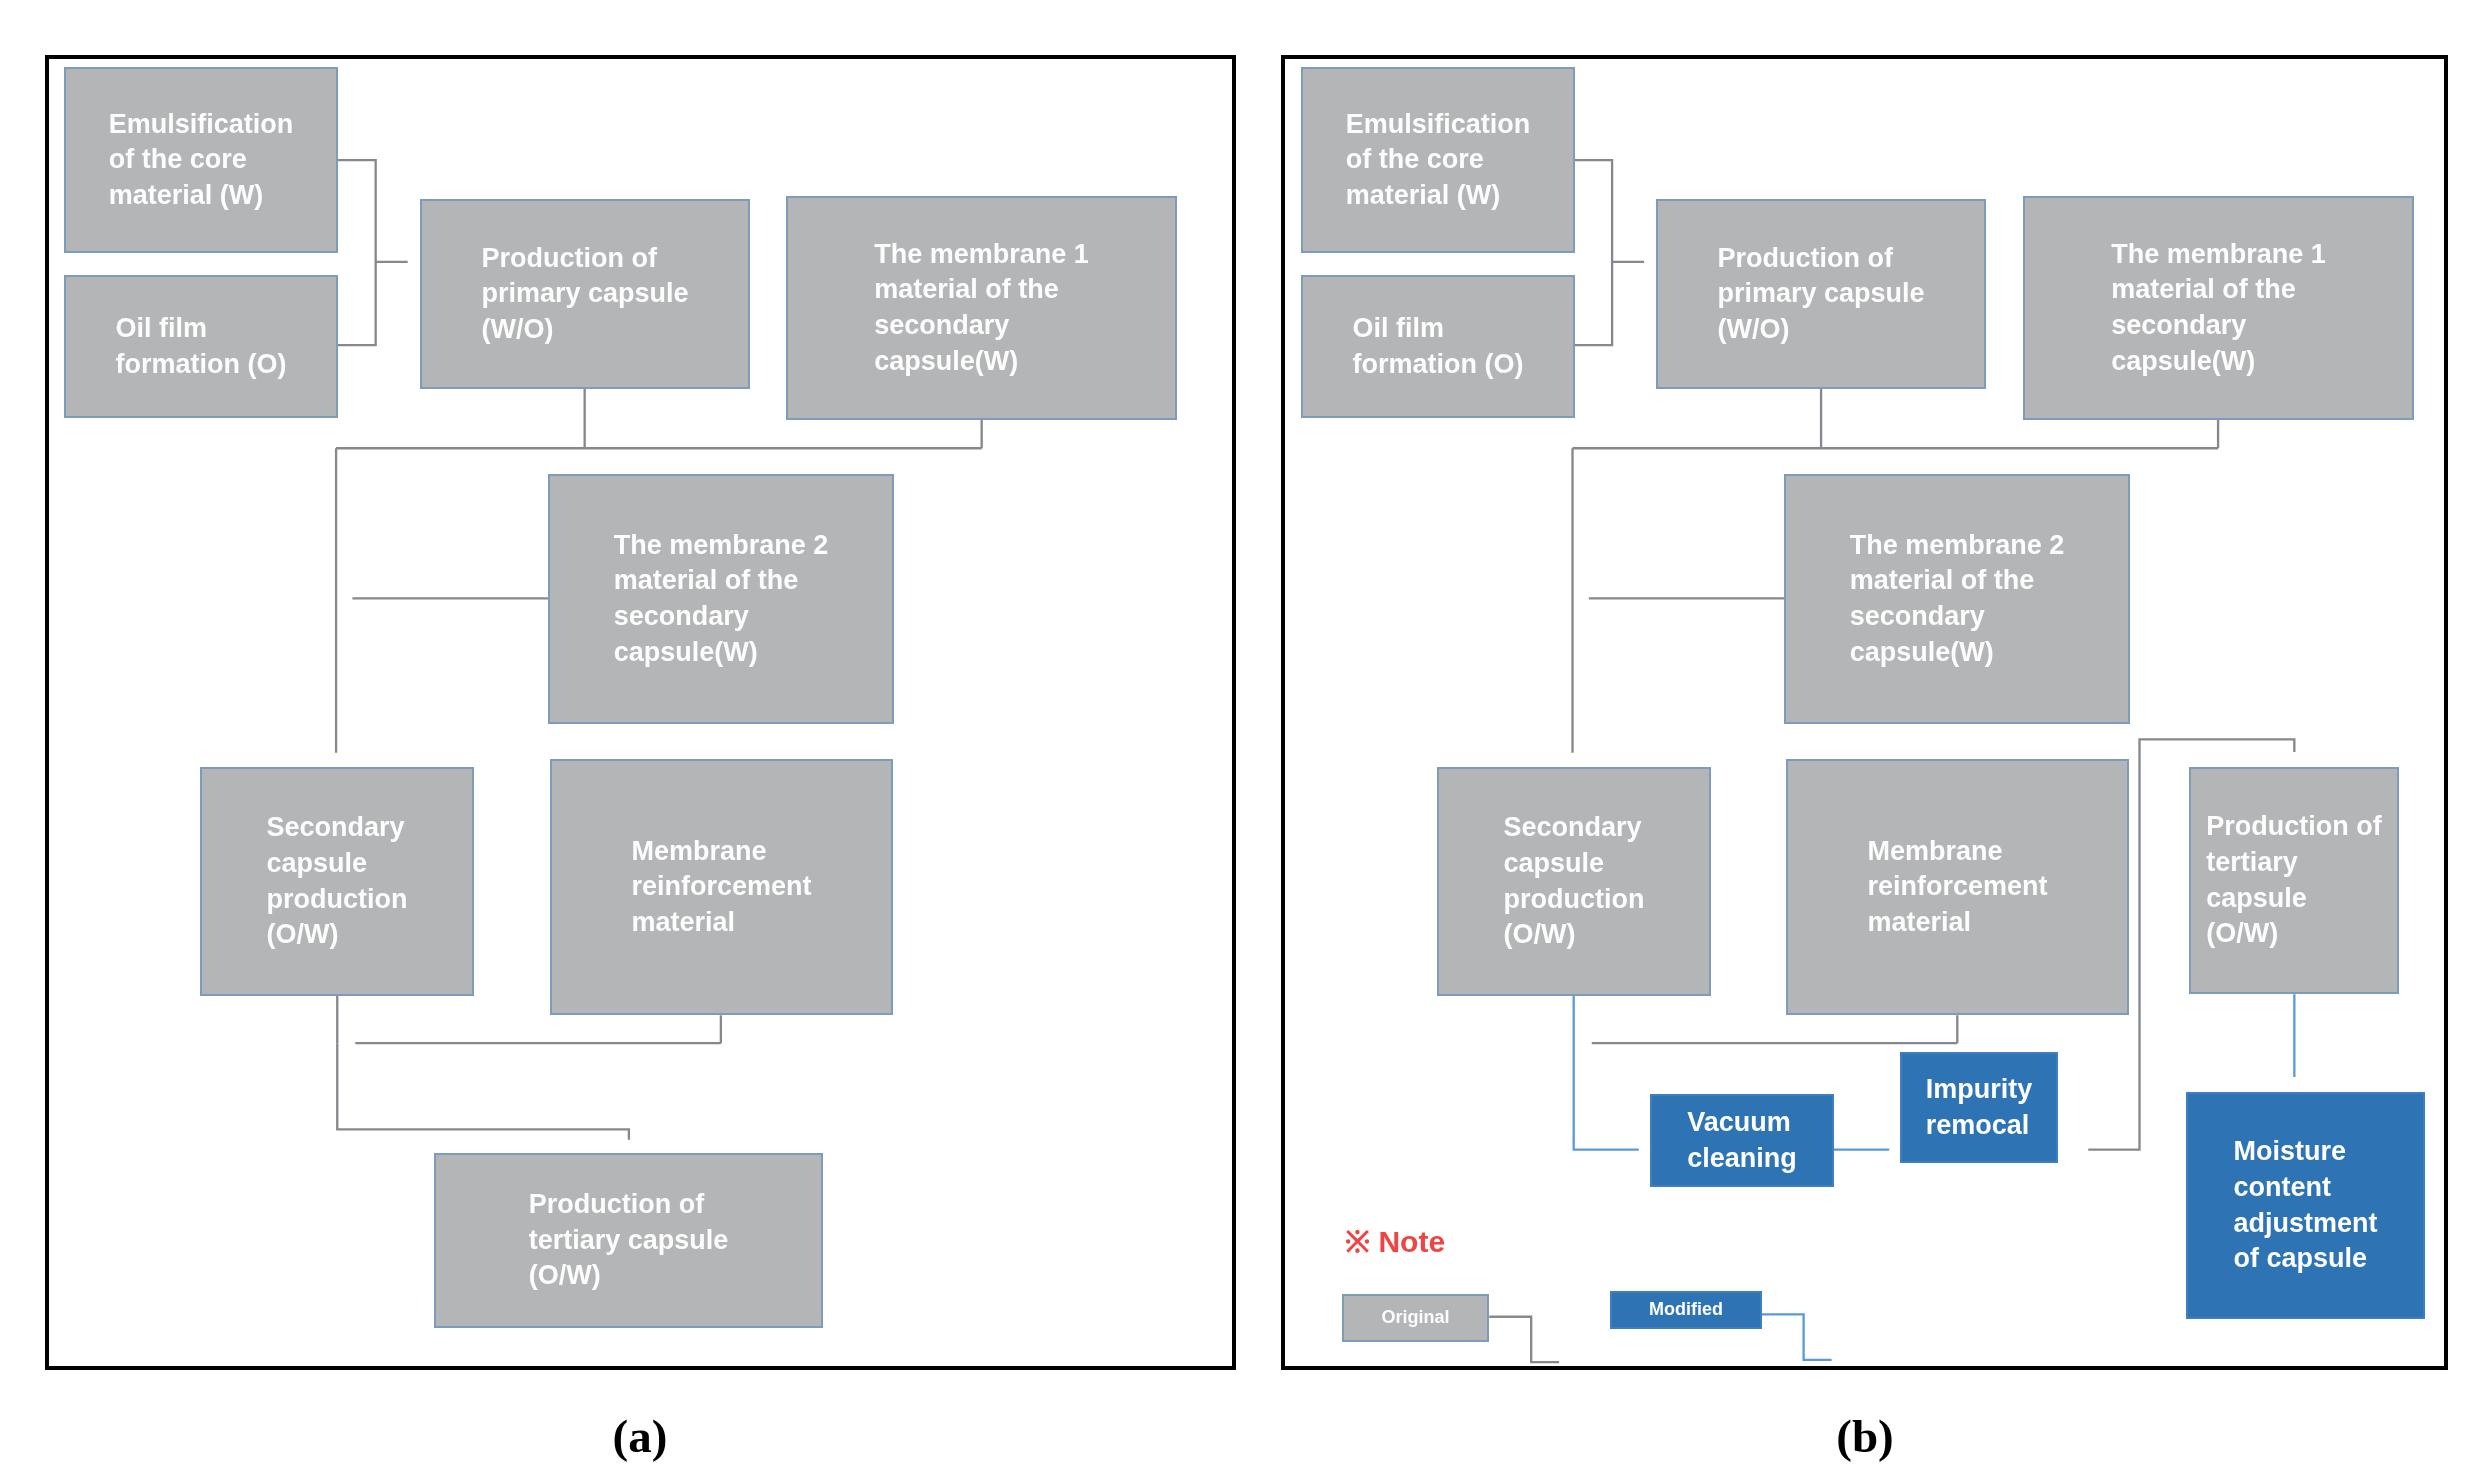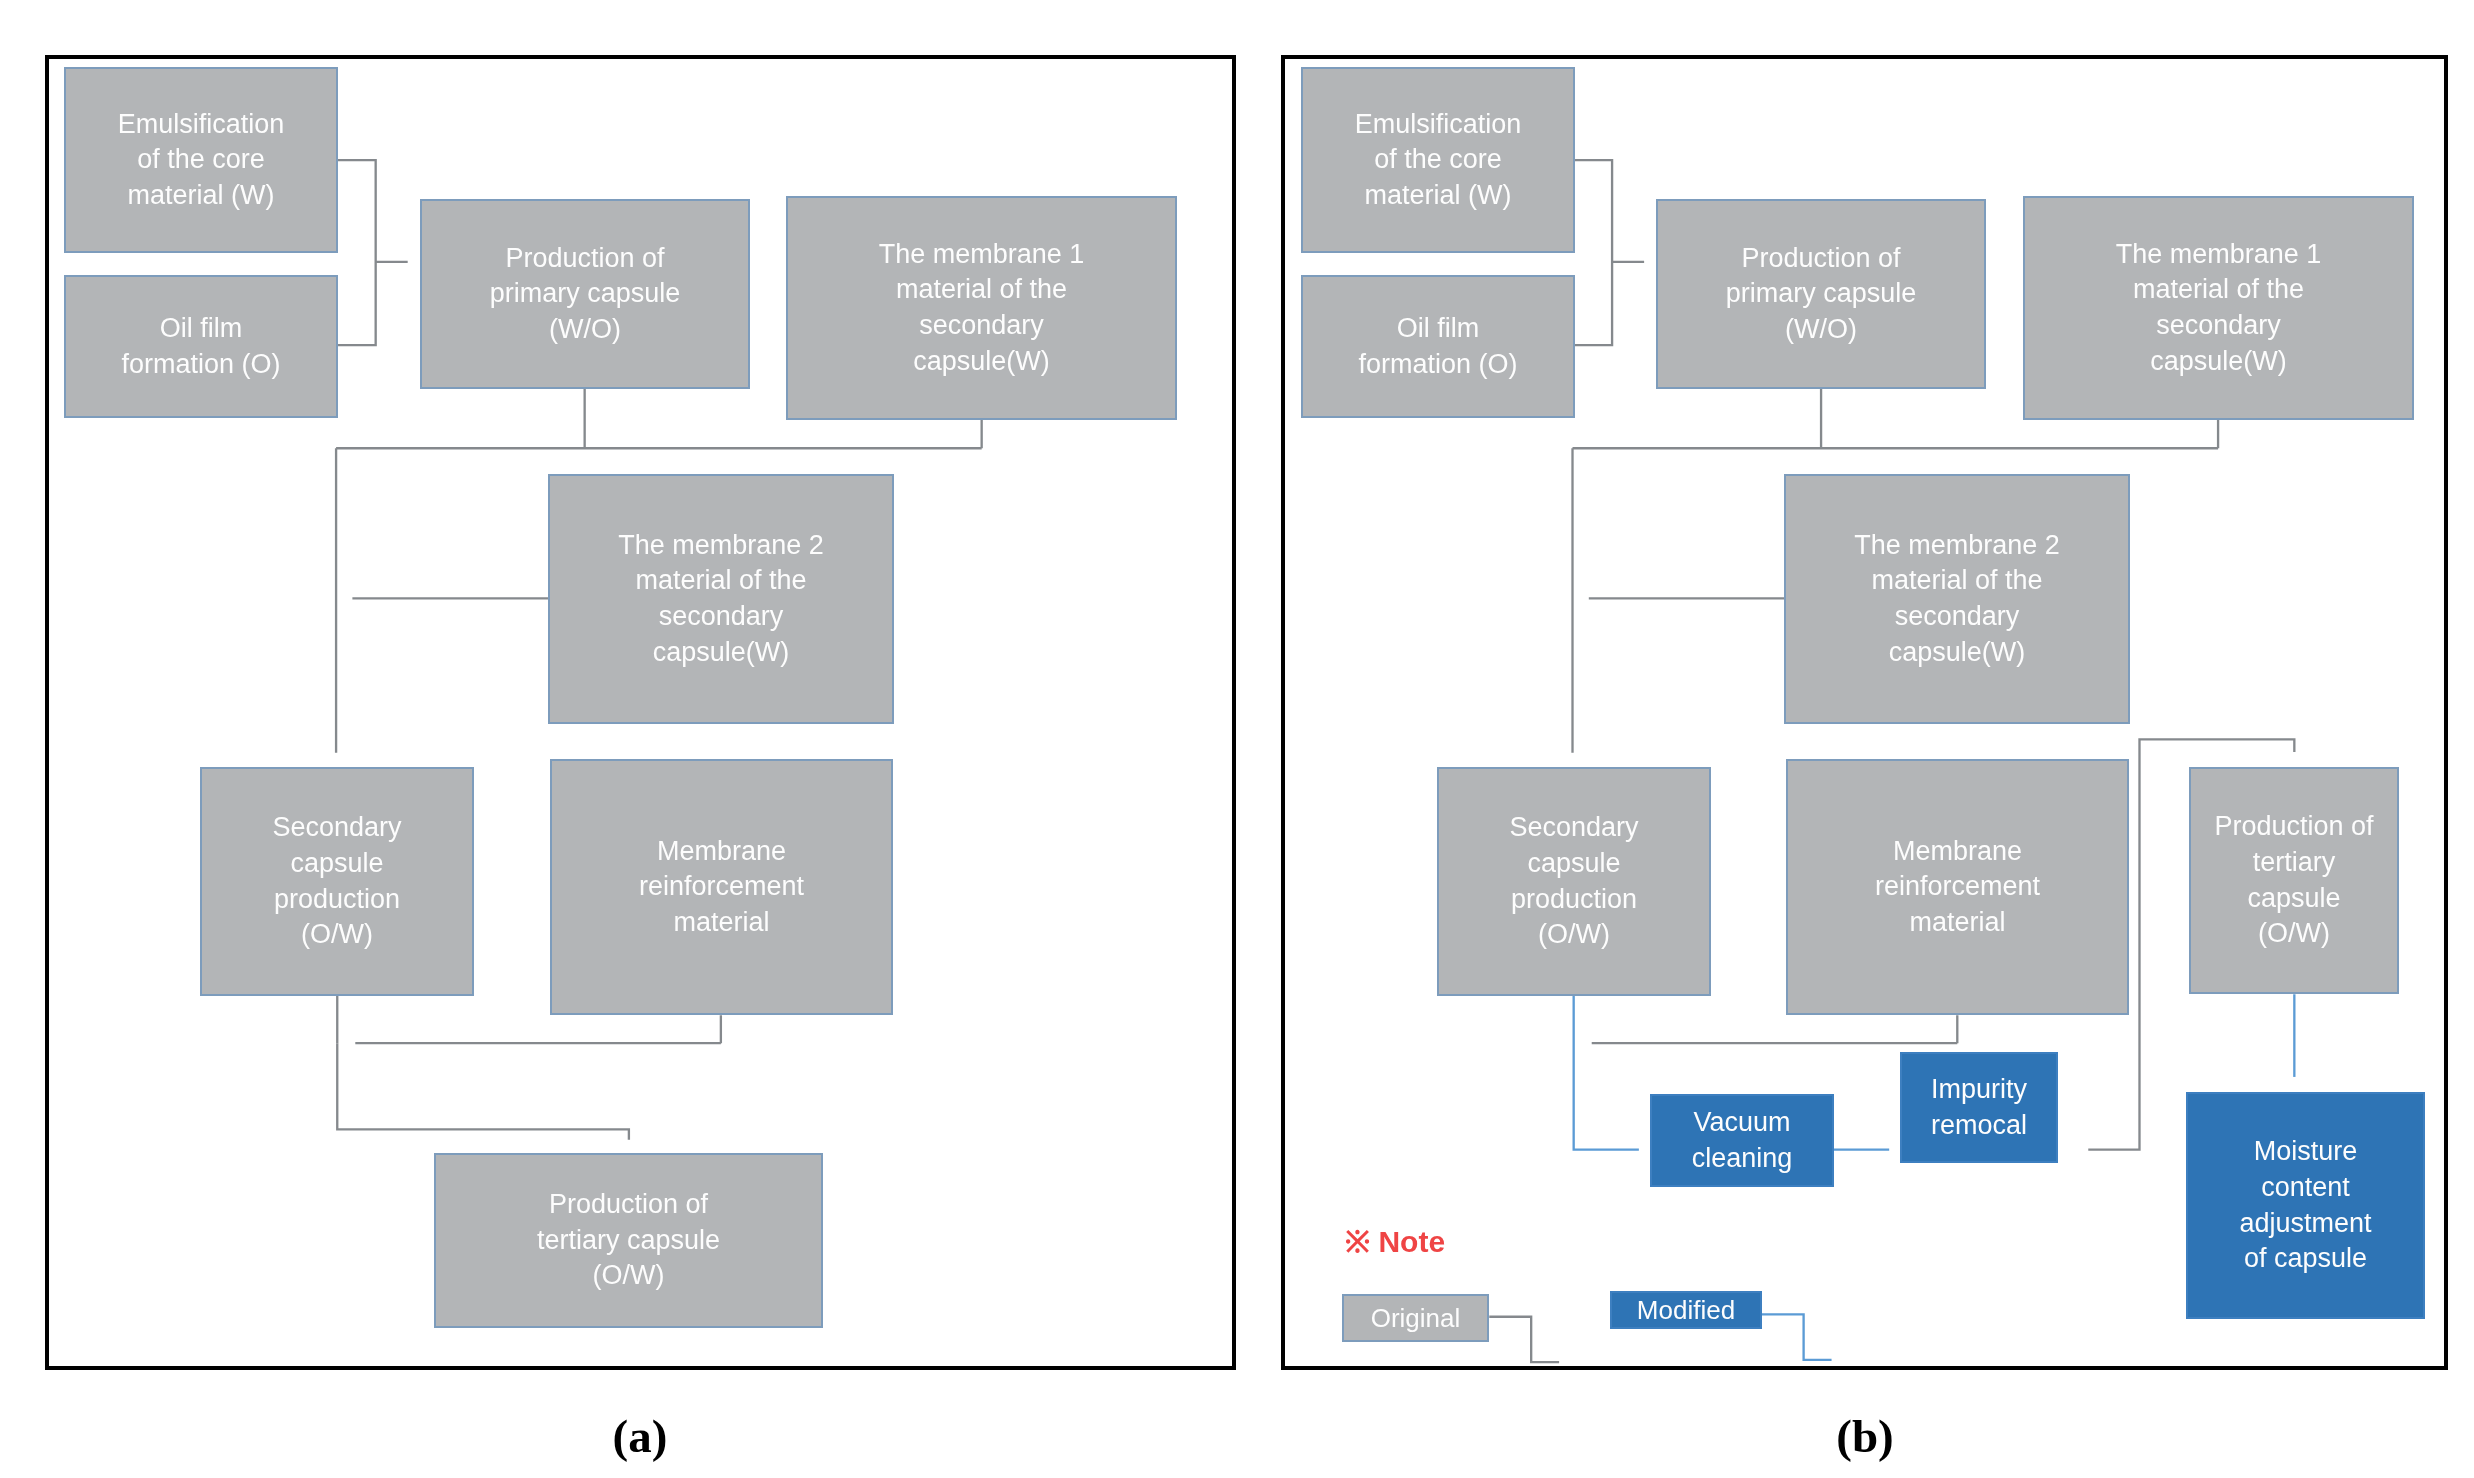--- a/index.html
+++ b/index.html
@@ -16,38 +16,38 @@
     border:4.7px solid #000000;
     box-sizing:border-box;
     background:#ffffff;
   }
   .box{
     position:absolute;
     box-sizing:border-box;
     display:flex;
     align-items:center;
     justify-content:center;
-    text-align:center;
+    text-align:left;
     white-space:pre-line;
-    font-weight:400;
+    font-weight:700;
     color:#fdfdfd;
     line-height:1.32;
   }
   .gray{
     background:#b3b5b7;
     border:2.3px solid #7d9cbc;
     font-size:27px;
   }
   .blue{
     background:#2e74b5;
     border:2.3px solid #3d7fc0;
     font-size:27px;
   }
   .small{
-    font-size:26px;
+    font-size:18px;
     line-height:1.1;
   }
   .note{
     position:absolute;
     font-size:30px;
     font-weight:700;
     color:#ef4444;
   }
   .caption{
     position:absolute;

